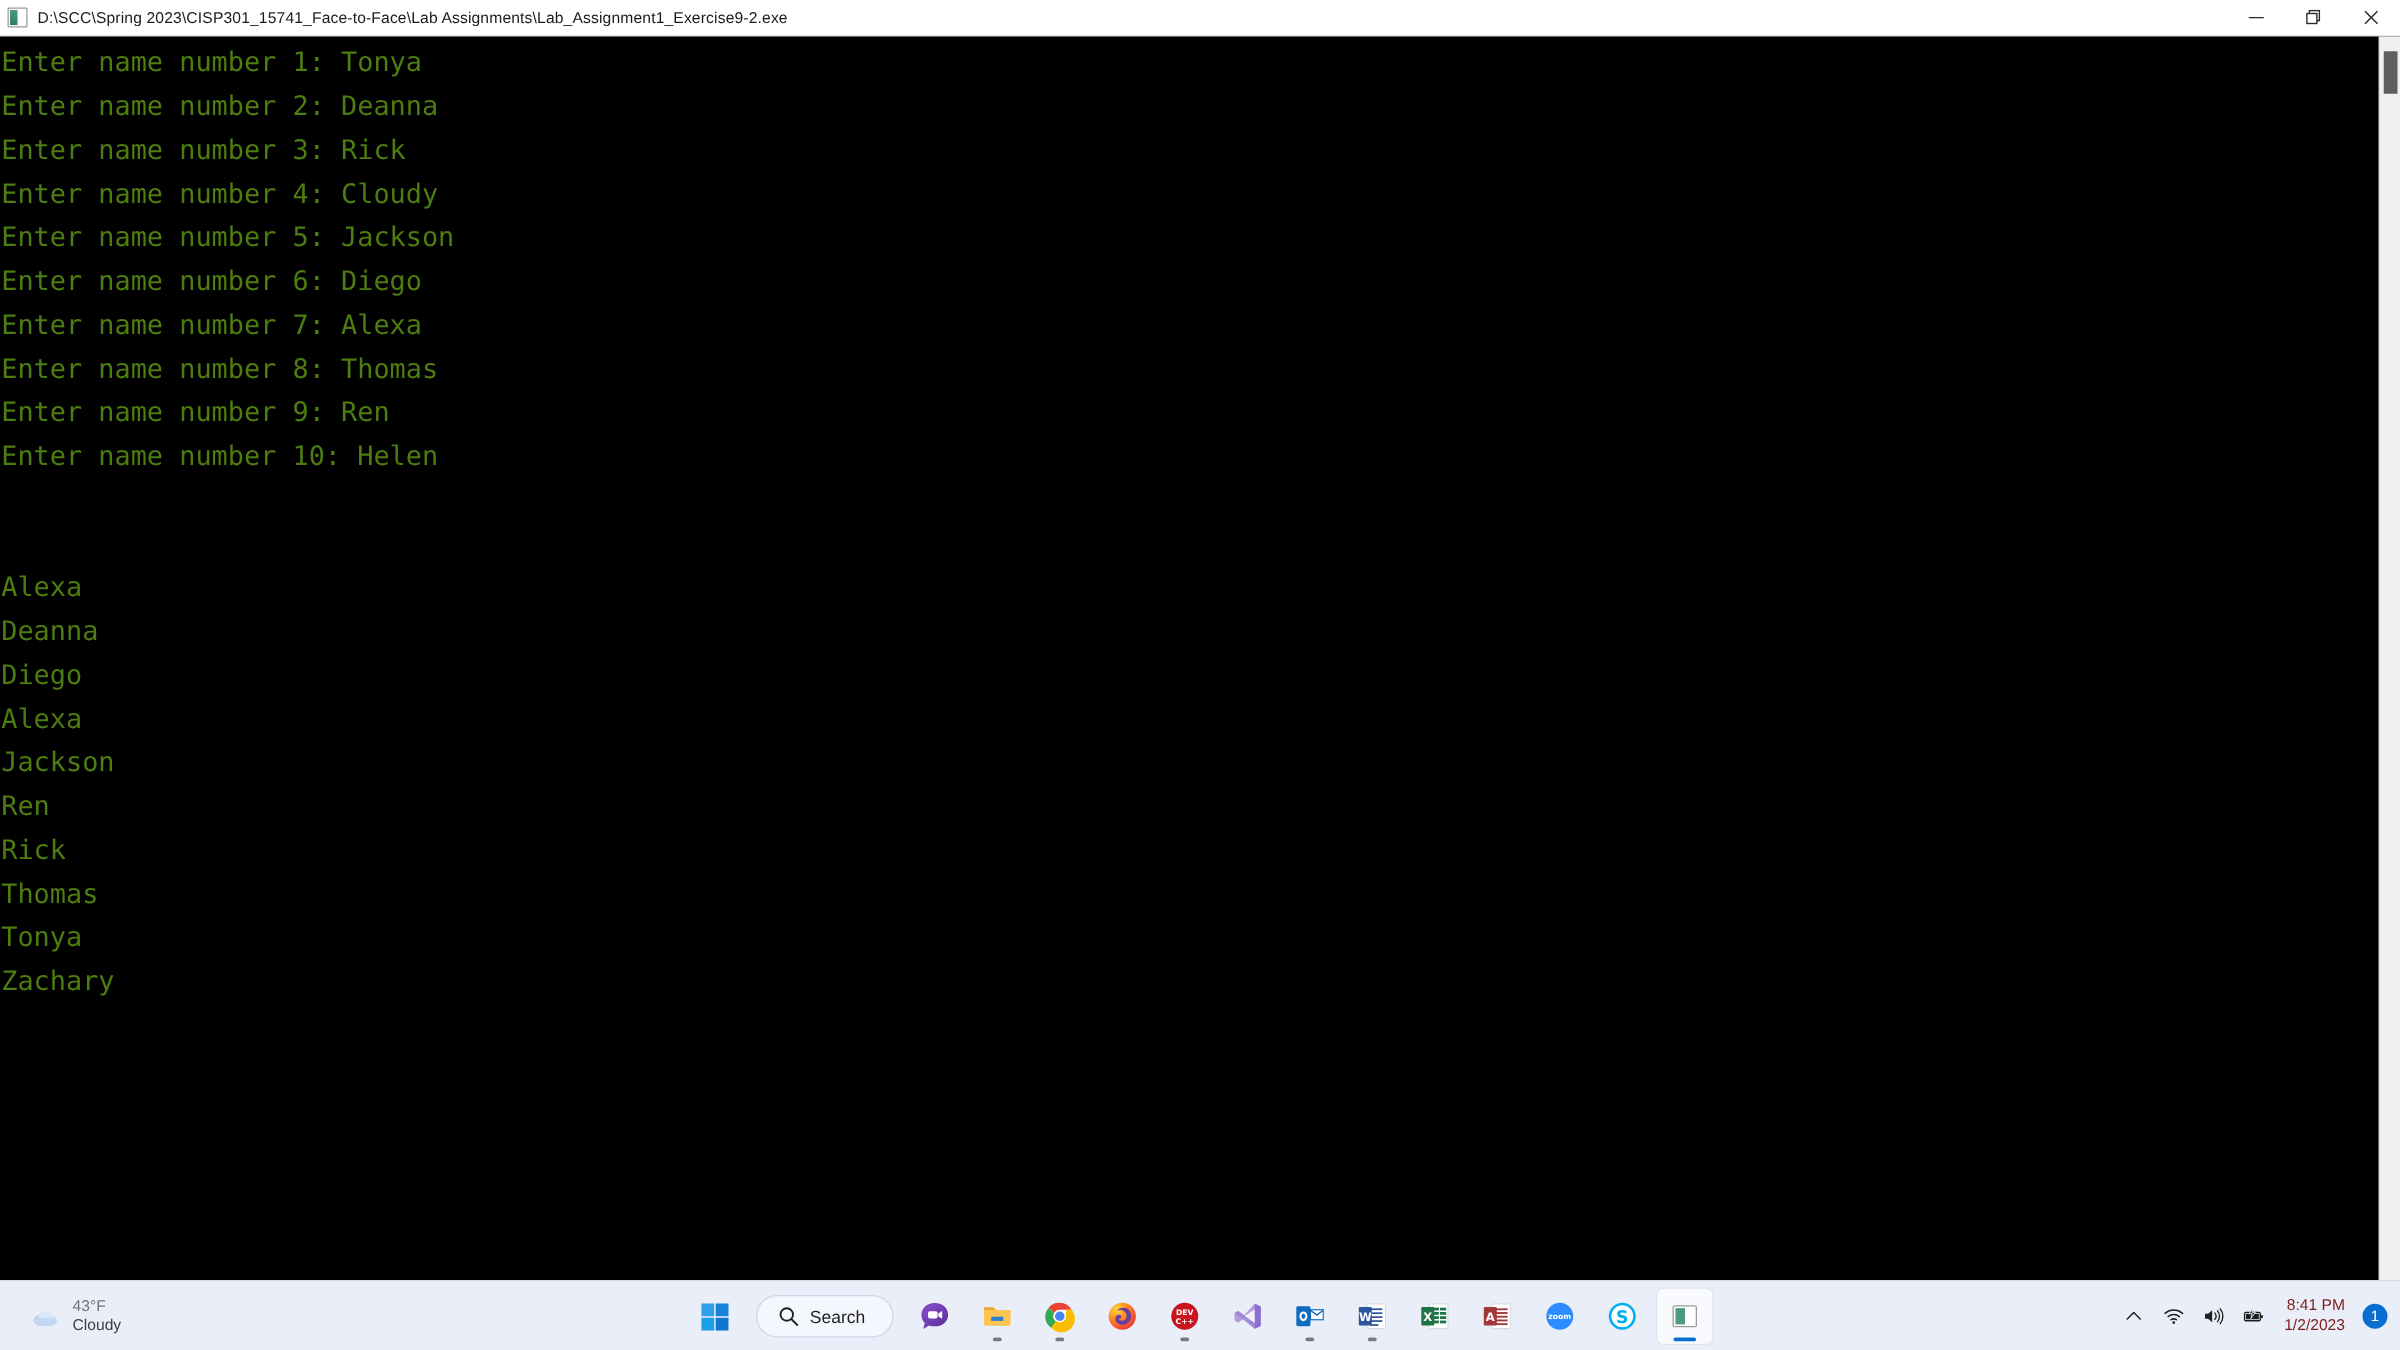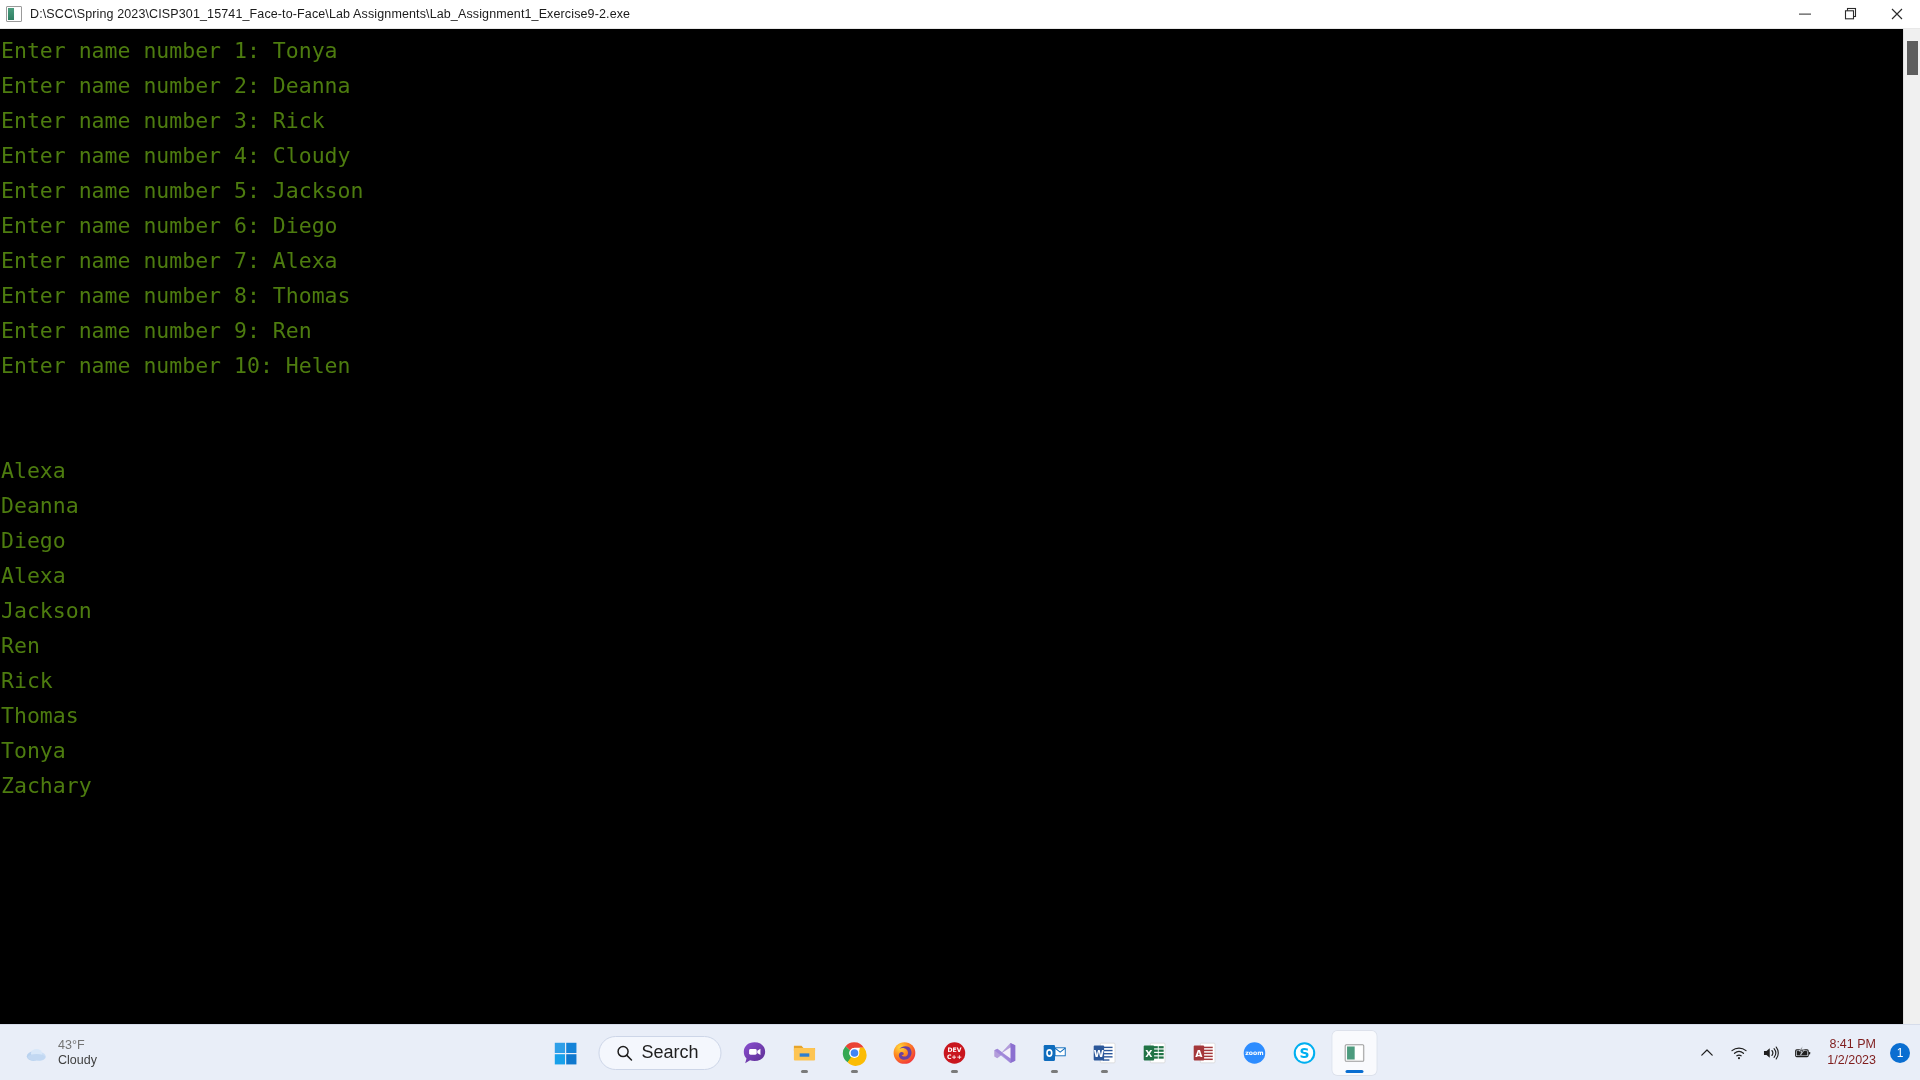--- a/index.html
+++ b/index.html
@@ -202,21 +202,21 @@
     align-items: center;
     gap: 8px;
     height: 34px;
     padding: 0 22px 0 16px;
     background: #f4f7fd;
     border: 1px solid #cdd6e8;
     border-radius: 18px;
     margin: 0 8px;
     cursor: text;
   }
-  .search-label { font-size: 18px; color: #1f1f1f; }
+  .search-label { font-size: 14px; color: #1f1f1f; }
 
   
   .tb-right {
     margin-left: auto;
     display: flex;
     align-items: center;
     gap: 0px;
     padding-right: 10px;
     height: 56px;
   }

